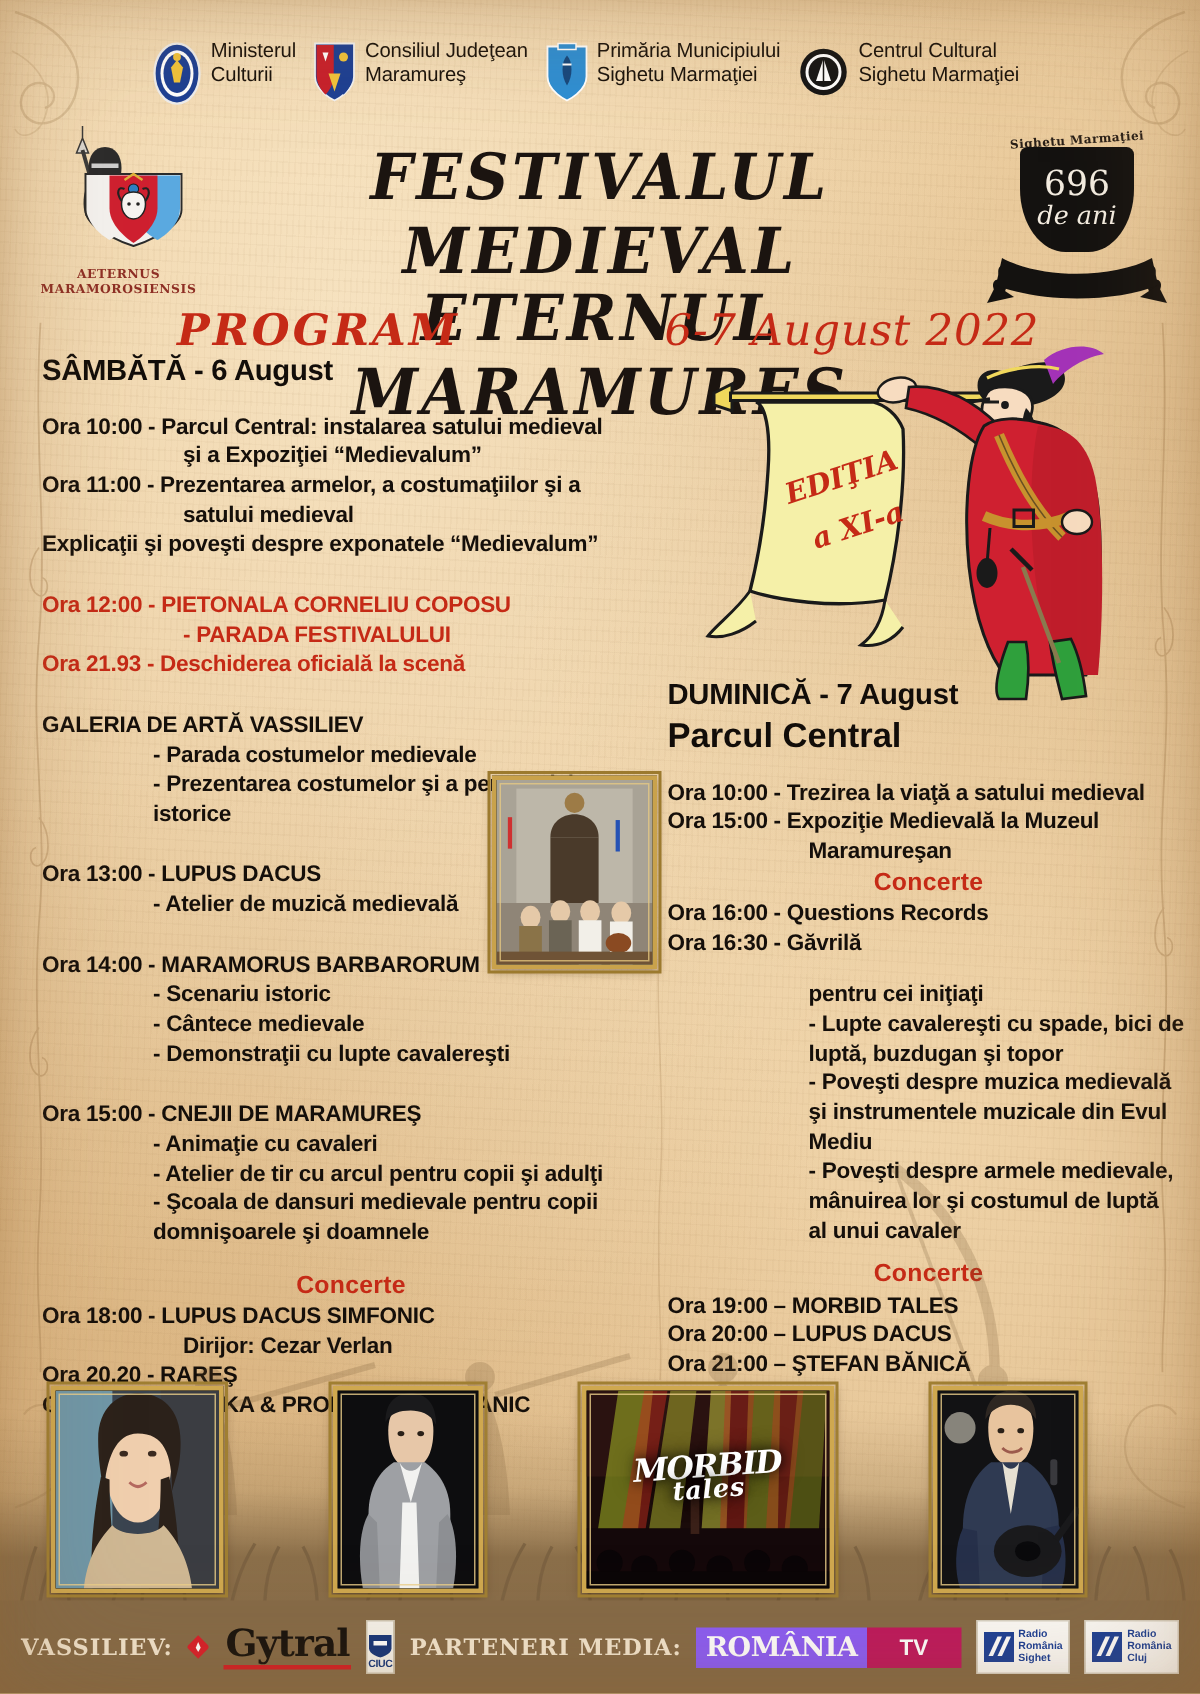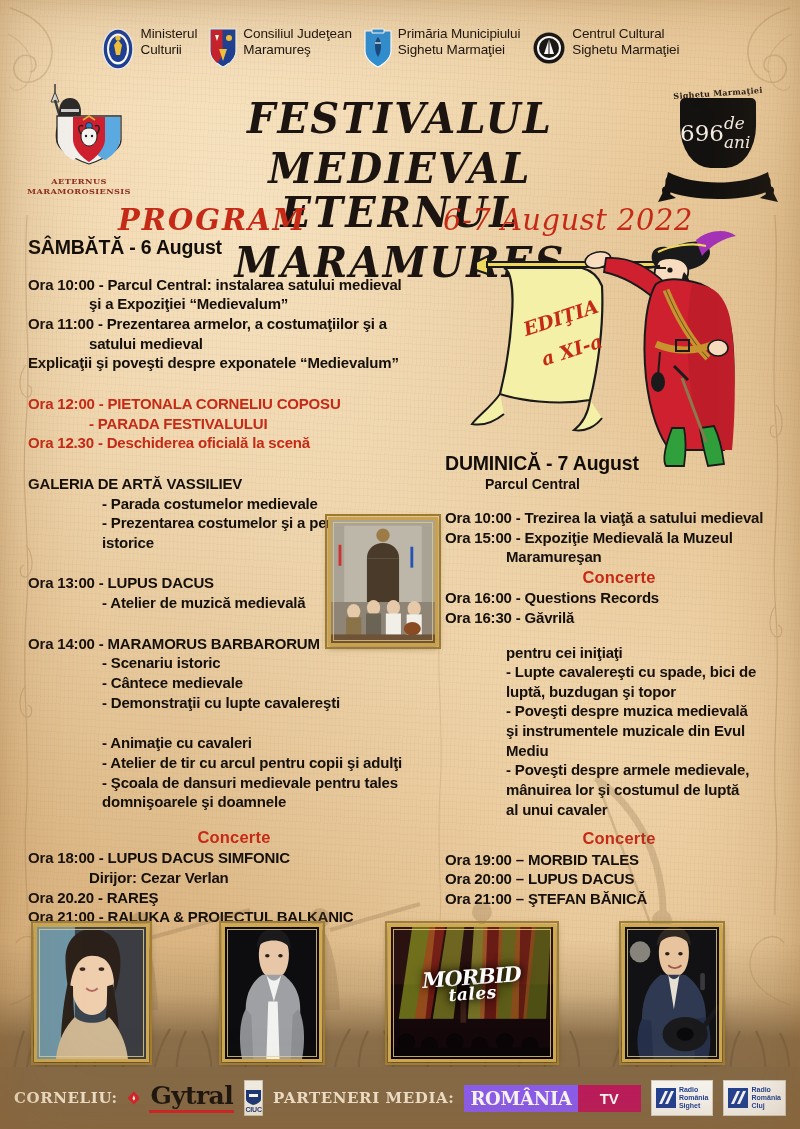--- a/index.html
+++ b/index.html
@@ -90,21 +90,21 @@
   .badge-city {
     position: absolute; top: 2px; left: 0; width: 128px; text-align: center;
     font-family: "DejaVu Serif", serif; font-size: 8px; font-weight: 700;
     color: #2a2018; letter-spacing: .3px;
     transform: rotate(-4deg);
   }
   .badge-shield {
     position: absolute; top: 12px; left: 26px; width: 76px; height: 70px;
     background: #141210;
     border-radius: 5px 5px 40% 40% / 5px 5px 60% 60%;
-    display: flex; flex-direction: row; align-items: center; justify-content: center;
+    display: flex; flex-direction: column; align-items: center; justify-content: center;
   }
   .badge-num { font-family: "DejaVu Serif", serif; font-size: 23px; color: #f3ece0; font-weight: 400; line-height: 1; }
   .badge-ani { font-family: "DejaVu Serif", serif; font-size: 17px; color: #f3ece0; font-weight: 400; line-height: 1.1; font-style: italic; }
 
   
   .program-hd {
     position: absolute; left: 118px; top: 203px;
     font-family: "DejaVu Serif", serif; font-style: italic;
     font-size: 29px; font-weight: 700; color: #c52a16; letter-spacing: 2px;
   }
@@ -115,26 +115,26 @@
   }
 
   
   .col-left  { position: absolute; left: 28px;  top: 236px; width: 412px; }
   .col-right { position: absolute; left: 445px; top: 452px; width: 348px; }
 
   .day-hd {
     font-size: 19.5px; font-weight: 700; color: #120d09;
     letter-spacing: -0.2px; line-height: 1.22;
   }
-  .venue-hd { font-size: 14px; font-weight: 700; color: #120d09; line-height: 1.22; margin-left: 40px; }
+  .venue-hd { font-size: 23px; font-weight: 700; color: #120d09; line-height: 1.22; }
 
   .entry { font-size: 15px; line-height: 1.31; color: #150f0a; font-weight: 700; letter-spacing: -0.18px; }
   .entry.red { color: #c52a16; }
   .indent-1 { padding-left: 74px; }
-  .indent-2 { padding-left: 61px; }
+  .indent-2 { padding-left: 94px; }
   .sp-sm { height: 9px; }
   .sp-md { height: 15px; }
   .sp-lg { height: 21px; }
 
   .concerte {
     text-align: center; font-size: 16.5px; font-weight: 700;
     color: #c52a16; letter-spacing: .2px; line-height: 1.3;
   }
 
   
@@ -420,42 +420,43 @@
 
     <div class="entry">Ora 10:00 - Parcul Central: instalarea satului medieval</div>
     <div class="entry indent-2">şi a Expoziţiei “Medievalum”</div>
     <div class="entry">Ora 11:00 - Prezentarea armelor, a costumaţiilor şi a</div>
     <div class="entry indent-2">satului medieval</div>
     <div class="entry">Explicaţii şi poveşti despre exponatele “Medievalum”</div>
 
     <div class="sp-lg"></div>
     <div class="entry red">Ora 12:00 - PIETONALA CORNELIU COPOSU</div>
     <div class="entry red indent-2">-  PARADA  FESTIVALULUI</div>
-    <div class="entry red">Ora 12.30 - Deschiderea oficială la scenă</div>
+    <div class="entry red">Ora 21.93 - Deschiderea oficială la scenă</div>
 
     <div class="sp-lg"></div>
     <div class="entry">GALERIA DE ARTĂ VASSILIEV</div>
     <div class="entry indent-1">- Parada costumelor medievale</div>
     <div class="entry indent-1">- Prezentarea costumelor şi a personajelor</div>
     <div class="entry indent-1">istorice</div>
 
     <div class="sp-lg"></div>
     <div class="entry">Ora 13:00 - LUPUS DACUS</div>
     <div class="entry indent-1">- Atelier de muzică medievală</div>
 
     <div class="sp-lg"></div>
     <div class="entry">Ora 14:00 - MARAMORUS BARBARORUM</div>
     <div class="entry indent-1">- Scenariu istoric</div>
     <div class="entry indent-1">- Cântece medievale</div>
     <div class="entry indent-1">- Demonstraţii cu lupte cavalereşti</div>
 
     <div class="sp-lg"></div>
+    <div class="entry">Ora 15:00 - CNEJII DE MARAMUREŞ</div>
     <div class="entry indent-1">- Animaţie cu cavaleri</div>
     <div class="entry indent-1">- Atelier de tir cu arcul pentru copii şi adulţi</div>
-    <div class="entry indent-1">- Şcoala de dansuri medievale pentru tales</div>
+    <div class="entry indent-1">- Şcoala de dansuri medievale pentru copii</div>
     <div class="entry indent-1">domnişoarele şi doamnele</div>
 
     <div class="sp-md"></div>
     <div class="concerte">Concerte</div>
     <div class="entry">Ora 18:00 - LUPUS DACUS SIMFONIC</div>
     <div class="entry indent-2">Dirijor:  Cezar Verlan</div>
     <div class="entry">Ora 20.20 - RAREŞ</div>
     <div class="entry">Ora 21:00 - RALUKA &amp; PROIECTUL BALKANIC</div>
   </div>
 
@@ -648,21 +649,21 @@
         <path d="M84 104 L100 82" stroke="#1a1a1c" stroke-width="5"></path>
         <rect x="80" y="48" width="5" height="18" rx="2" fill="#3a3a3e"></rect>
         <ellipse cx="45" cy="28" rx="2.4" ry="1.8" fill="#2a2018"></ellipse>
         <ellipse cx="59" cy="28" rx="2.4" ry="1.8" fill="#2a2018"></ellipse>
         <path d="M46 40 C50 44 56 44 60 40" fill="none" stroke="#9c5a4c" stroke-width="2"></path>
       </svg>
     </div>
   </div>
 
   <div class="footer">
-    <div class="foot-label">CORNELIU:</div>
+    <div class="foot-label">VASSILIEV:</div>
 
     <svg width="26" height="26" viewBox="0 0 26 26">
       <rect x="3" y="3" width="20" height="20" transform="rotate(45 13 13)" fill="#d81f2a"></rect>
       <path d="M13 7 L16 14 L13 19 L10 14 Z" fill="#fff"></path>
     </svg>
     <div class="gytral">Gytral</div>
 
     <div class="ciuc-logo">
       <svg width="17" height="17" viewBox="0 0 17 17">
         <path d="M1 1 H16 V10 C16 14 8.5 16 8.5 16 C8.5 16 1 14 1 10 Z" fill="#15357a"></path>

